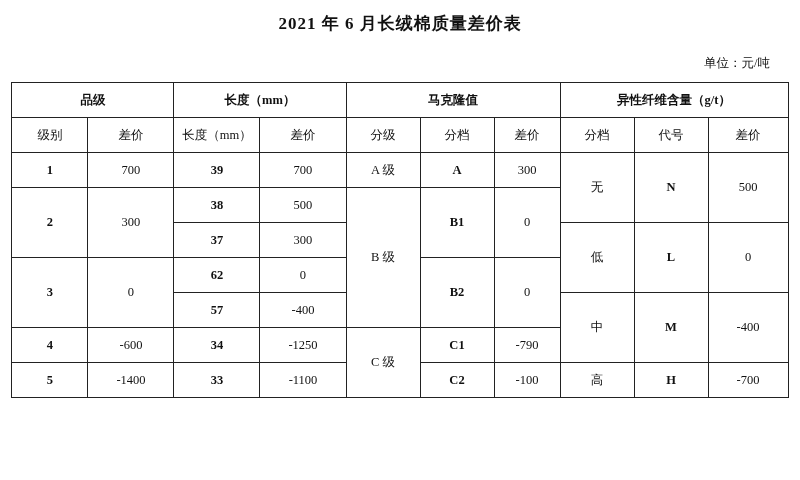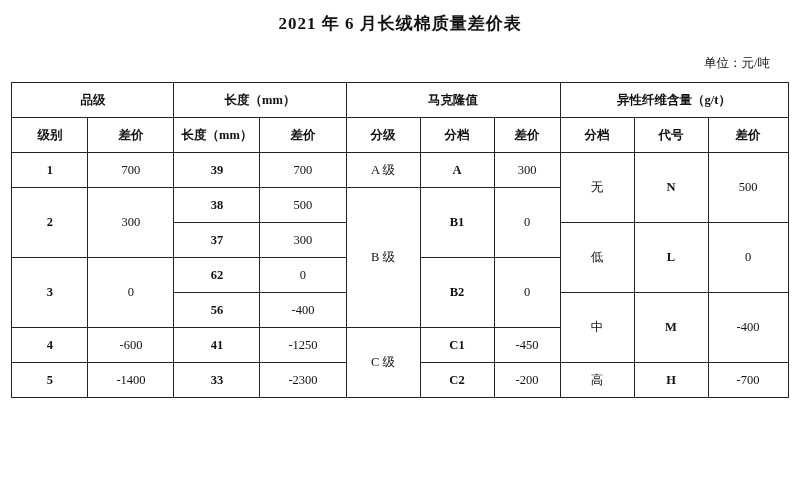--- a/index.html
+++ b/index.html
@@ -51,21 +51,21 @@
     color: #111;
     padding: 0;
     height: 34px;
   }
   th.group-head {
     font-weight: bold;
     font-size: 13.5px;
     height: 38px;
   }
   td.sub-head {
-    font-weight: bold;
+    font-weight: normal;
     font-size: 13px;
     height: 32px;
   }
   td.bold-cell {
     font-weight: bold;
   }
 </style>
 </head>
 <body>
 
@@ -144,44 +144,44 @@
       <tr>
         <td class="bold-cell" rowspan="2">3</td>
         <td rowspan="2">0</td>
         <td class="bold-cell">62</td>
         <td>0</td>
         <td class="bold-cell" rowspan="2">B2</td>
         <td rowspan="2">0</td>
       </tr>
 
       <tr>
-        <td class="bold-cell">56</td>
+        <td class="bold-cell">57</td>
         <td>-400</td>
         <td rowspan="2">中</td>
         <td class="bold-cell" rowspan="2">M</td>
         <td rowspan="2">-400</td>
       </tr>
 
       <tr>
         <td class="bold-cell">4</td>
         <td>-600</td>
-        <td class="bold-cell">41</td>
+        <td class="bold-cell">34</td>
         <td>-1250</td>
         <td rowspan="2">C 级</td>
         <td class="bold-cell">C1</td>
-        <td>-450</td>
+        <td>-790</td>
       </tr>
 
       <tr>
         <td class="bold-cell">5</td>
         <td>-1400</td>
         <td class="bold-cell">33</td>
-        <td>-2300</td>
+        <td>-1100</td>
         <td class="bold-cell">C2</td>
-        <td>-200</td>
+        <td>-100</td>
         <td>高</td>
         <td class="bold-cell">H</td>
         <td>-700</td>
       </tr>
     </tbody>
   </table>
 
 </div>
 
 </body></html>

